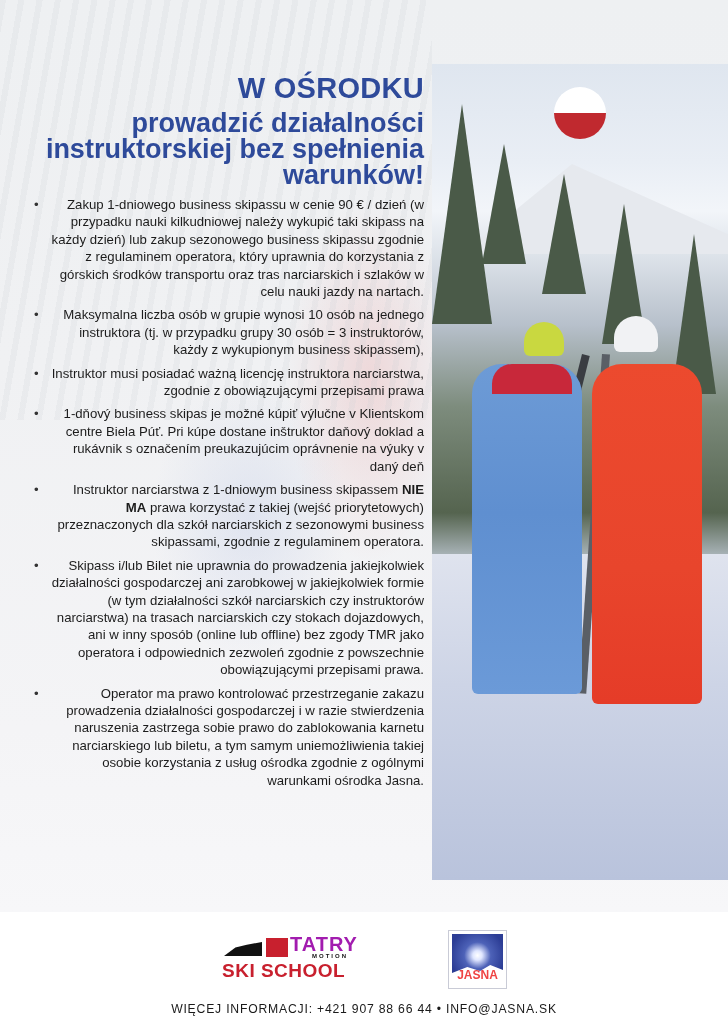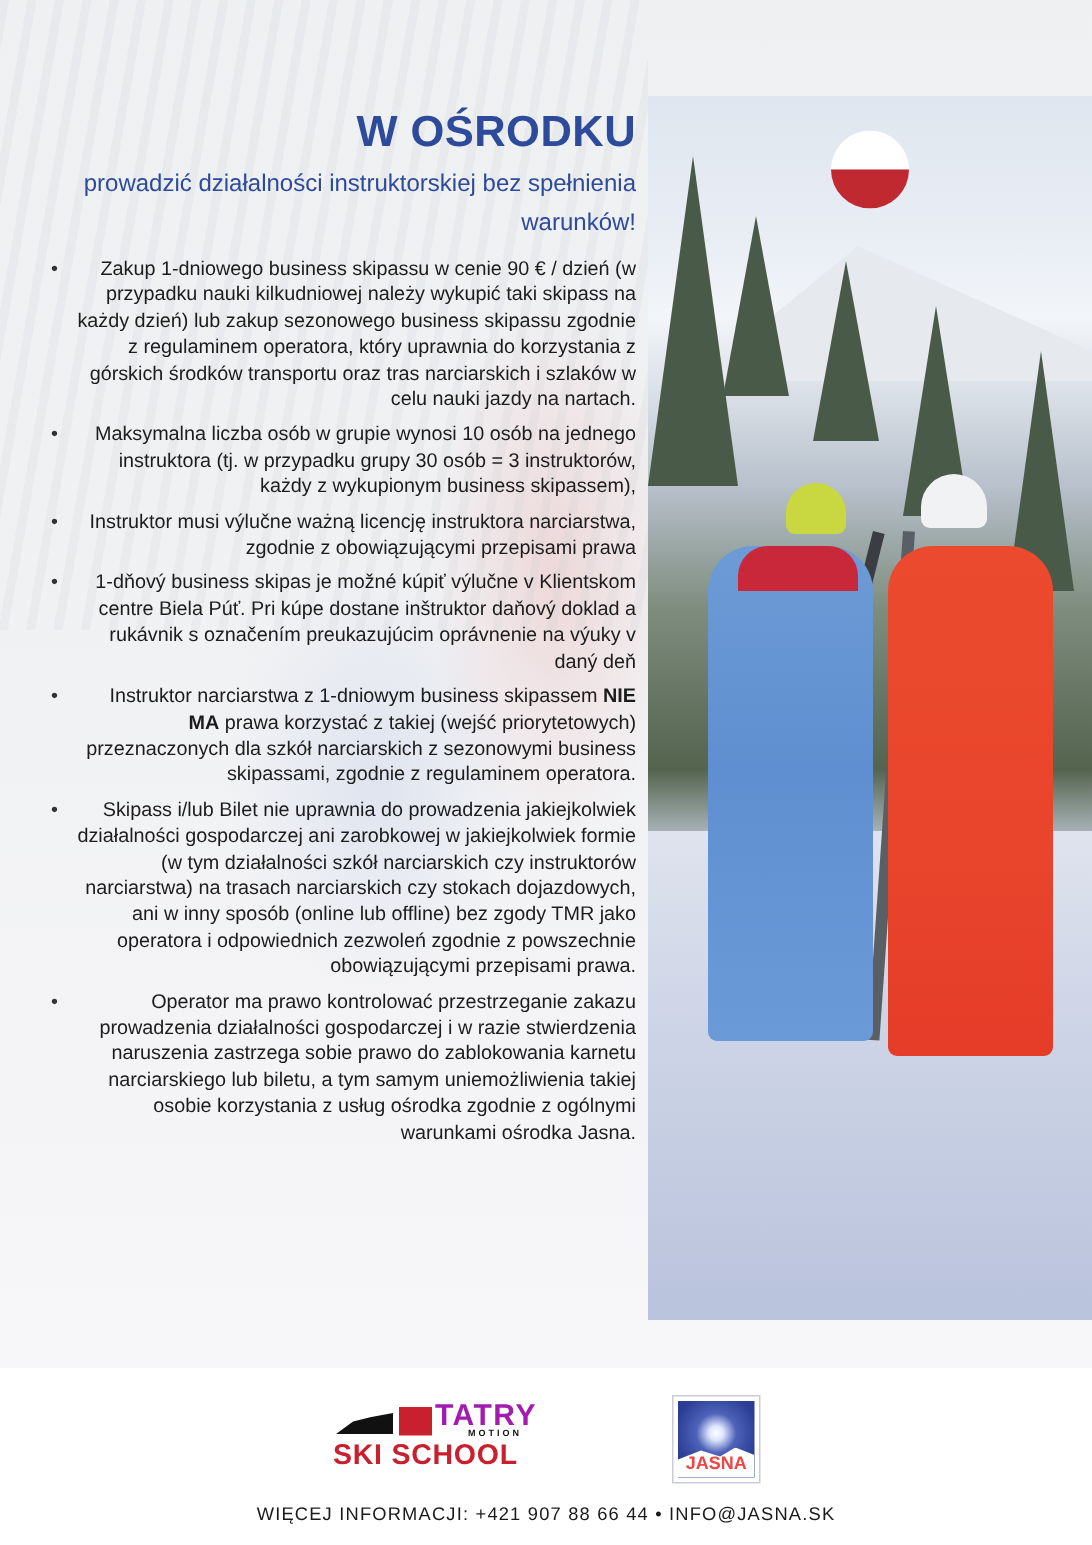--- a/index.html
+++ b/index.html
@@ -6,21 +6,21 @@
   body{width:728px;height:1030px;position:relative;overflow:hidden;background:#ffffff;font-family:"Liberation Sans",sans-serif;}
   .bg-top{position:absolute;left:0;top:0;width:728px;height:912px;
     background:
       radial-gradient(ellipse 120px 260px at 370px 380px, rgba(230,140,140,0.25), rgba(0,0,0,0) 70%),
       radial-gradient(ellipse 140px 200px at 250px 520px, rgba(150,170,220,0.20), rgba(0,0,0,0) 70%),
       linear-gradient(180deg,#eef0f2 0%,#f0f1f3 40%,#f4f4f6 80%,#f7f7f9 100%);}
   .bg-trees{position:absolute;left:0;top:0;width:432px;height:420px;
     background:repeating-linear-gradient(100deg,rgba(200,205,210,0.18) 0 6px,rgba(255,255,255,0) 6px 18px);}
   .left{position:absolute;left:34px;top:70px;width:390px;text-align:right;}
   .title1{color:#2e4a9a;font-weight:bold;font-size:29px;line-height:36px;letter-spacing:0.3px;margin:0;}
-  .title2{color:#2e4a9a;font-weight:normal;font-size:16px;line-height:26px;margin:4px 0 0 0;}
+  .title2{color:#2e4a9a;font-weight:bold;font-size:27px;line-height:26px;margin:4px 0 0 0;}
   ul.rules{list-style:none;margin:8px 0 0 0;padding:0;}
   ul.rules li{position:relative;padding-left:15px;font-size:13.2px;line-height:17.4px;color:#1c1c1c;margin-bottom:6px;}
   ul.rules li .bullet{position:absolute;left:0;top:0;color:#333;}
   ul.rules li b{font-weight:bold;}
   .photo{position:absolute;left:432px;top:64px;width:296px;height:816px;overflow:hidden;
     background:linear-gradient(180deg,#dfe6ef 0%,#e9eef5 12%,#f2f5f9 18%,#dbe1e8 24%,#b7c0cb 32%,#7d8c7d 42%,#55644f 55%,#c6cfdc 62%,#cdd5e3 75%,#c3cce0 100%);}
   .mountain{position:absolute;left:30px;top:100px;width:0;height:0;border-left:110px solid transparent;border-right:200px solid transparent;border-bottom:90px solid #e6e9ee;}
   .tree{position:absolute;width:0;height:0;border-left:22px solid transparent;border-right:22px solid transparent;border-bottom:120px solid #4a5a48;}
   .snowfield{position:absolute;left:0;top:490px;width:296px;height:326px;background:linear-gradient(180deg,#dfe3ee 0%,#cdd4e6 40%,#b9c3dc 100%);}
   .person-blue{position:absolute;left:40px;top:300px;width:110px;height:330px;background:linear-gradient(180deg,#6d9bd6 0%,#5f8fd0 45%,#6b9ad8 100%);border-radius:30px 30px 6px 6px;}
@@ -53,21 +53,21 @@
 
 <div class="left">
   <h1 class="title1">
     <span>W OŚRODKU</span><br>
   </h1>
   <h2 class="title2">prowadzić działalności instruktorskiej bez spełnienia warunków!</h2>
 
   <ul class="rules">
     <li><span class="bullet">•</span><span>Zakup 1-dniowego business skipassu w cenie 90 € / dzień (w przypadku nauki kilkudniowej należy wykupić taki skipass na każdy dzień) lub zakup sezonowego business skipassu zgodnie z regulaminem operatora, który uprawnia do korzystania z górskich środków transportu oraz tras narciarskich i szlaków w celu nauki jazdy na nartach.</span></li>
     <li><span class="bullet">•</span><span>Maksymalna liczba osób w grupie wynosi 10 osób na jednego instruktora (tj. w przypadku grupy 30 osób = 3 instruktorów, każdy z wykupionym business skipassem),</span></li>
-    <li><span class="bullet">•</span><span>Instruktor musi výlučne ważną licencję instruktora narciarstwa, zgodnie z obowiązującymi przepisami prawa</span></li>
+    <li><span class="bullet">•</span><span>Instruktor musi posiadać ważną licencję instruktora narciarstwa, zgodnie z obowiązującymi przepisami prawa</span></li>
     <li><span class="bullet">•</span><span>1-dňový business skipas je možné kúpiť výlučne v Klientskom centre Biela Púť. Pri kúpe dostane inštruktor daňový doklad a rukávnik s označením preukazujúcim oprávnenie na výuky v daný deň</span></li>
     <li><span class="bullet">•</span><span>Instruktor narciarstwa z 1-dniowym business skipassem </span><b>NIE MA</b><span> prawa korzystać z takiej (wejść priorytetowych) przeznaczonych dla szkół narciarskich z sezonowymi business skipassami, zgodnie z regulaminem operatora.</span></li>
     <li><span class="bullet">•</span><span>Skipass i/lub Bilet nie uprawnia do prowadzenia jakiejkolwiek działalności gospodarczej ani zarobkowej w jakiejkolwiek formie (w tym działalności szkół narciarskich czy instruktorów narciarstwa) na trasach narciarskich czy stokach dojazdowych, ani w inny sposób (online lub offline) bez zgody TMR jako operatora i odpowiednich zezwoleń zgodnie z powszechnie obowiązującymi przepisami prawa.</span></li>
     <li><span class="bullet">•</span><span>Operator ma prawo kontrolować przestrzeganie zakazu prowadzenia działalności gospodarczej i w razie stwierdzenia naruszenia zastrzega sobie prawo do zablokowania karnetu narciarskiego lub biletu, a tym samym uniemożliwienia takiej osobie korzystania z usług ośrodka zgodnie z ogólnymi warunkami ośrodka Jasna.</span></li>
   </ul>
 </div>
 
 <div class="photo" aria-label="two skiers in blue and red jackets with skis in snowy mountain forest">
   <div class="mountain"></div>
   <div class="tree" style="left:0;top:40px;border-bottom-width:220px;border-left-width:30px;border-right-width:30px;"></div>

